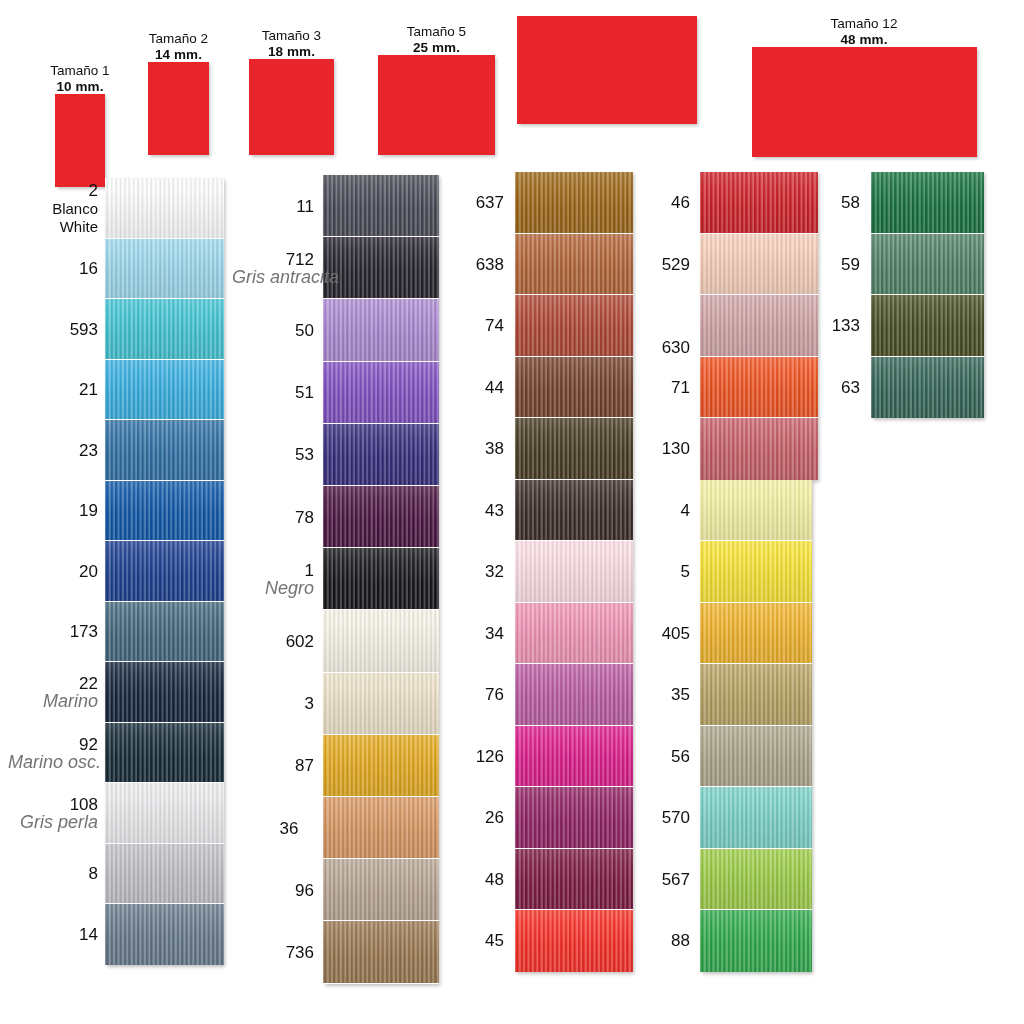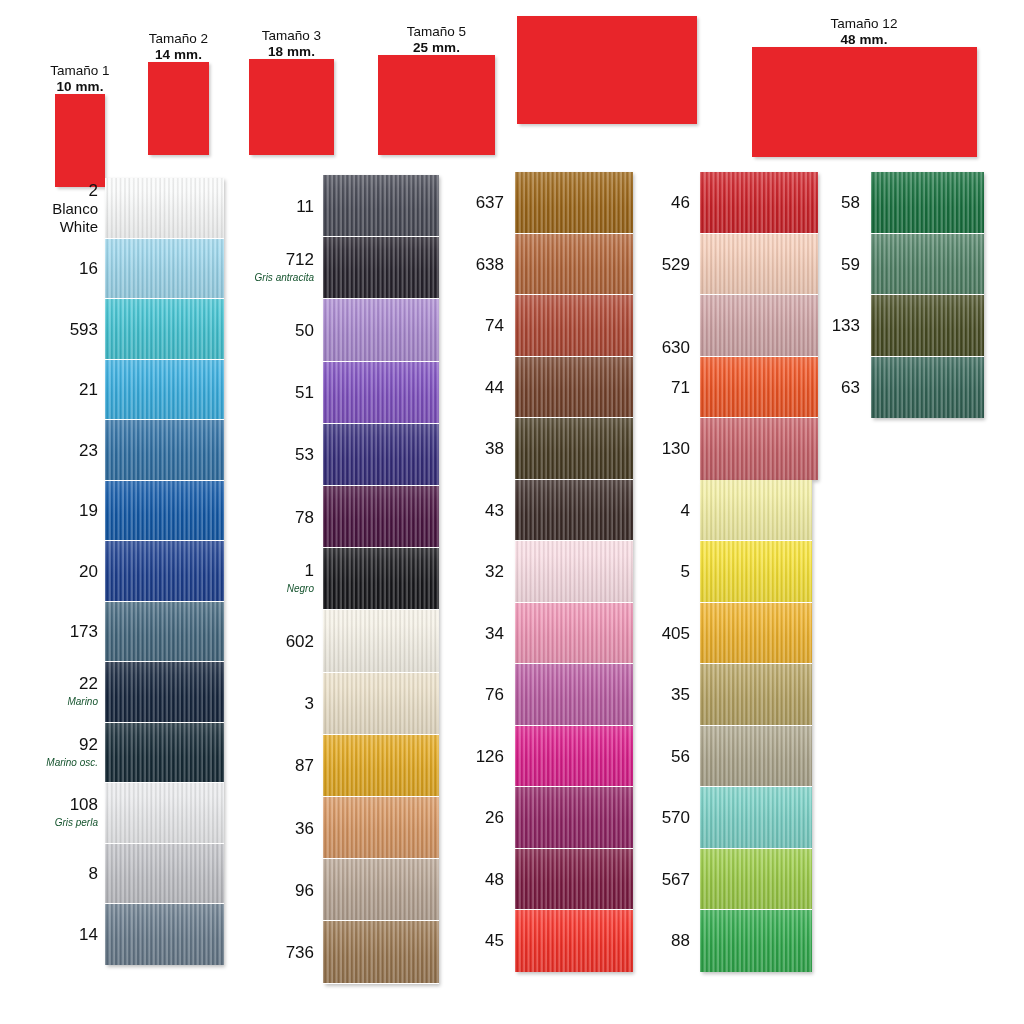--- a/index.html
+++ b/index.html
@@ -79,22 +79,22 @@
     color:#111111;
     display:block;
   }
   .label .name{
     font-size:15px;
     color:#111111;
     display:block;
     line-height:18px;
   }
   .label .alt{
-    font-size:10px;
-    color:#14532d;
+    font-size:18px;
+    color:#737373;
     font-style:italic;
     display:block;
     line-height:17px;
   }
 </style>
 </head>
 <body>
 
 <div class="page">
   <div id="size-headers">
@@ -305,21 +305,21 @@
         </div>
         <div class="label" style="left: 232px; width: 82px; top: 632px;">
           <span class="code">602</span>
         </div>
         <div class="label" style="left: 232px; width: 82px; top: 694.2px;">
           <span class="code">3</span>
         </div>
         <div class="label" style="left: 232px; width: 82px; top: 756.4px;">
           <span class="code">87</span>
         </div>
-        <div class="label" style="left: 232px; width: 82px; top: 818.6px;">
+        <div class="label" style="left: 248px; width: 82px; top: 818.6px; text-align: center;">
           <span class="code">36</span>
         </div>
         <div class="label" style="left: 232px; width: 82px; top: 880.8px;">
           <span class="code">96</span>
         </div>
         <div class="label" style="left: 232px; width: 82px; top: 943px;">
           <span class="code">736</span>
         </div>
       </div>
       <div class="col">

